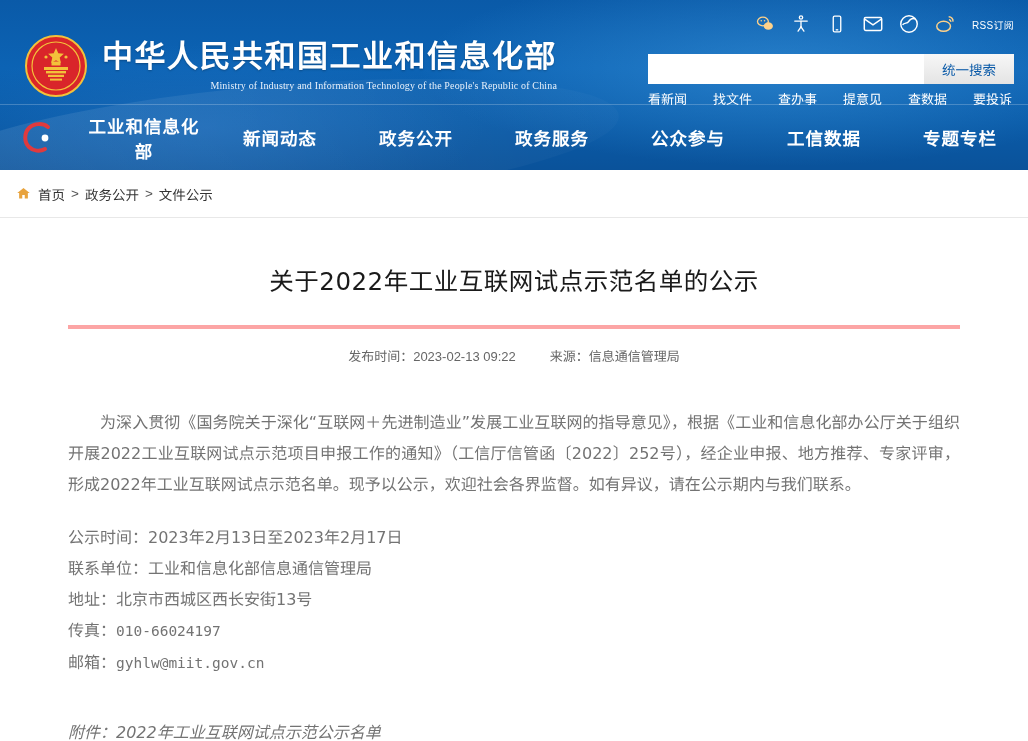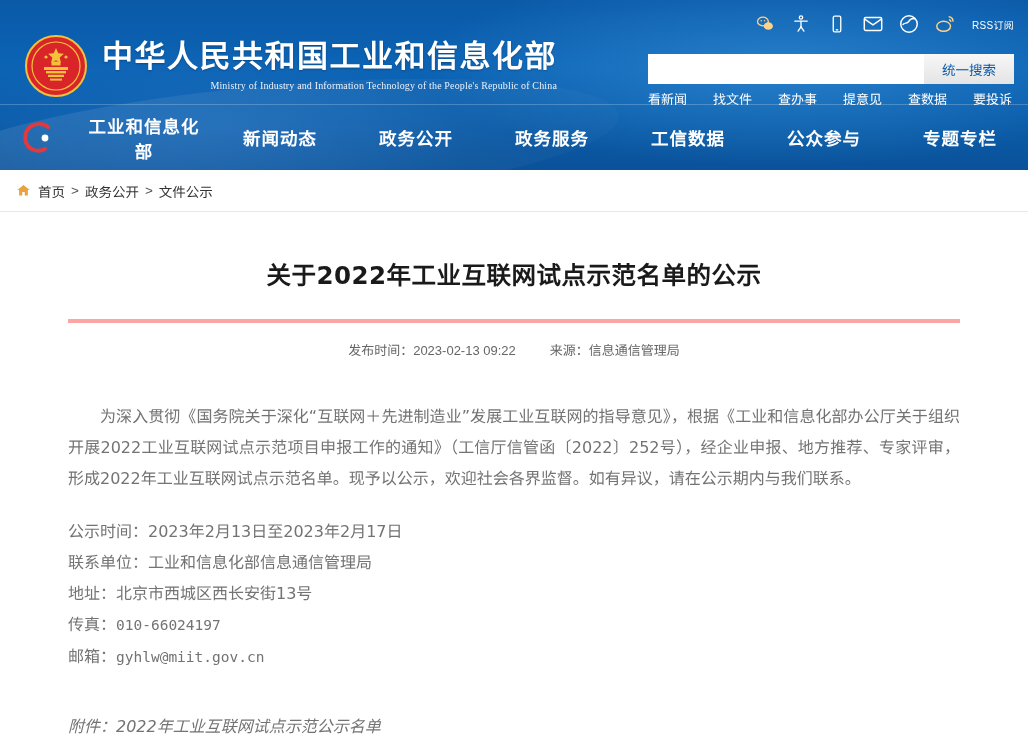--- a/index.html
+++ b/index.html
@@ -129,40 +129,40 @@
     letter-spacing: 1px;
     text-decoration: none;
     padding: 0 10px;
     flex: 1;
     text-align: center;
     font-family: "DejaVu Sans", "Liberation Sans", sans-serif;
   }
 
   
   .breadcrumb {
-    height: 42px;
+    height: 48px;
     display: flex; align-items: center;
     padding-left: 16px;
     font-size: 13.5px;
     color: #333;
     border-bottom: 1px solid #e8e8e8;
   }
   .breadcrumb .home-icon { margin-right: 7px; display:flex; align-items:center; }
   .breadcrumb a { color: #333; text-decoration: none; }
   .breadcrumb .sep { margin: 0 6px; color: #555; }
 
   
   .article {
     width: 1028px;
     padding: 0 68px;
   }
   .art-title {
     text-align: center;
     font-size: 24.5px;
-    font-weight: 700;
+    font-weight: 400;
     color: #1a1a1a;
     margin: 44px 0 0 0;
     letter-spacing: 0.5px;
     font-family: "DejaVu Sans", "Liberation Sans", sans-serif;
   }
   .art-meta {
     margin-top: 28px;
     padding-top: 17px;
     border-top: 4px solid #fca5a5;
     text-align: left;
@@ -275,22 +275,22 @@
       <svg width="40" height="40" viewBox="0 0 40 40">
         <path d="M30 9c-5-4-14-4-19 1s-5 14 0 19c4 4 11 5 16 2" fill="none" stroke="#e03a3e" stroke-width="4" stroke-linecap="round"></path>
         <circle cx="27" cy="20" r="3.4" fill="#ffffff"></circle>
       </svg>
     </div>
     <div class="nav-items">
       <a class="nav-item" href="#">工业和信息化部</a>
       <a class="nav-item" href="#">新闻动态</a>
       <a class="nav-item" href="#">政务公开</a>
       <a class="nav-item" href="#">政务服务</a>
+      <a class="nav-item" href="#">公众参与</a>
       <a class="nav-item" href="#">工信数据</a>
-      <a class="nav-item" href="#">公众参与</a>
       <a class="nav-item" href="#">专题专栏</a>
     </div>
   </div>
 </div>
 
 <div class="breadcrumb">
   <span class="home-icon">
     <svg width="15" height="15" viewBox="0 0 24 24" fill="#e8a33d">
       <path d="M12 3L2 11h3v9h5v-5.5h4V20h5v-9h3z"></path>
     </svg>

